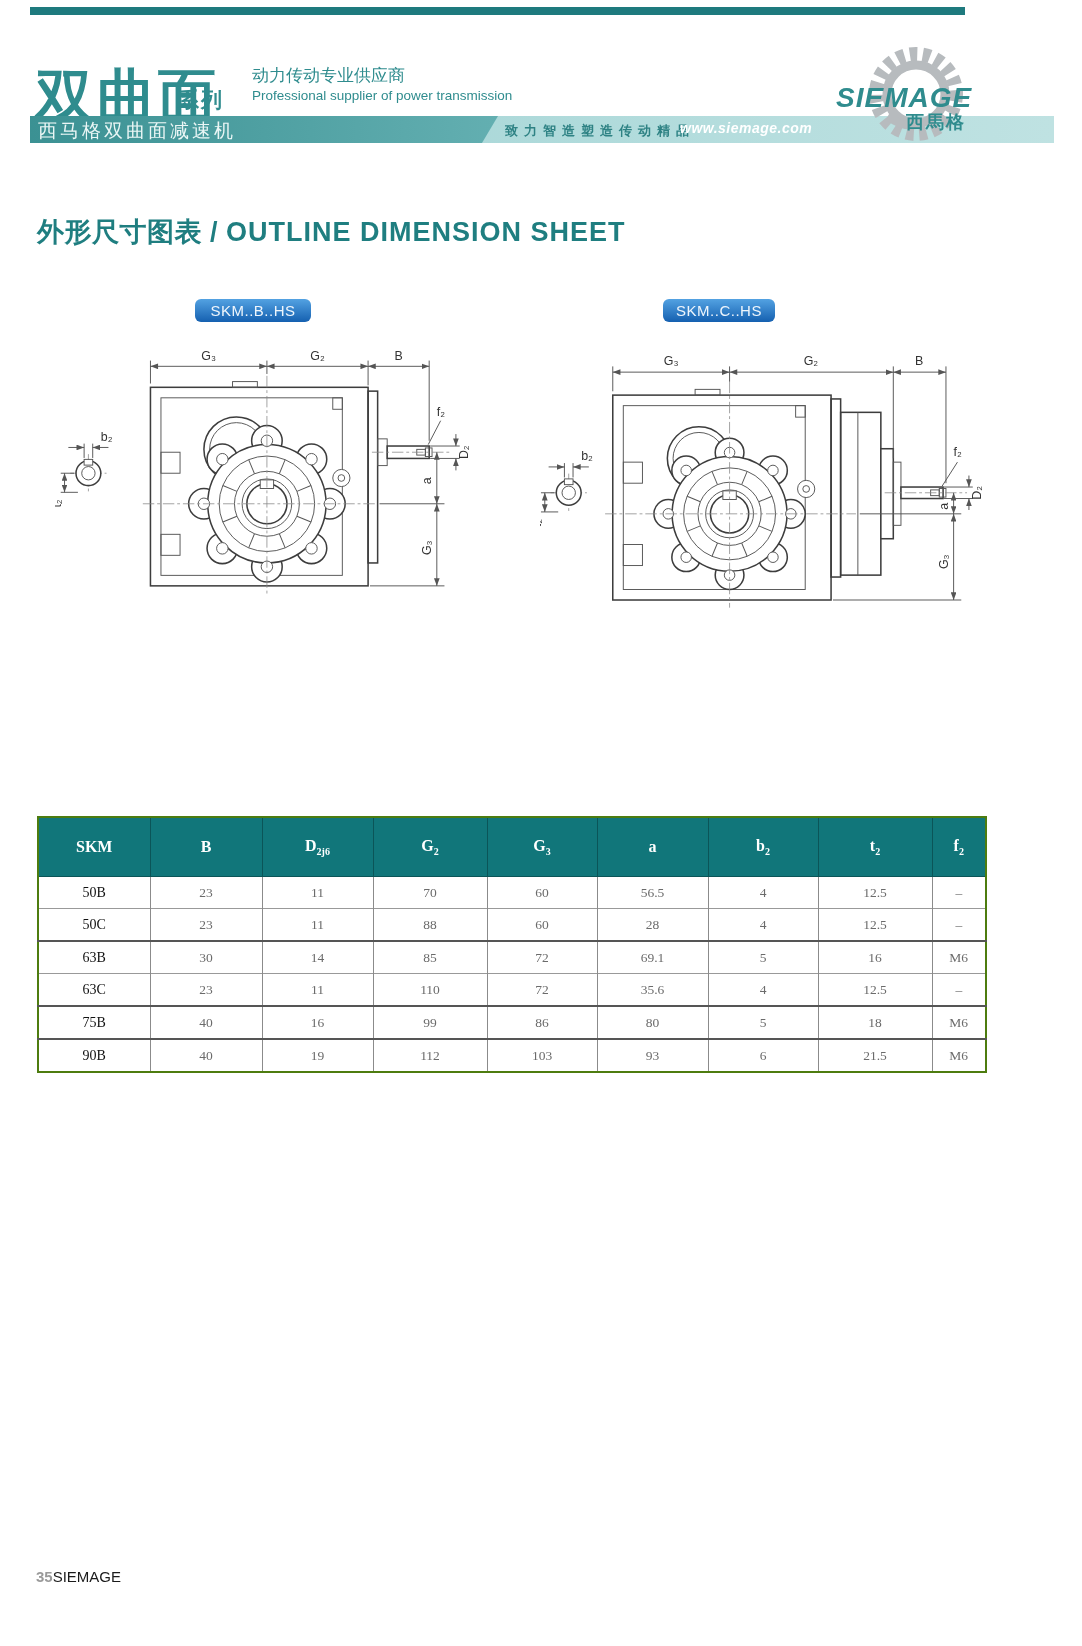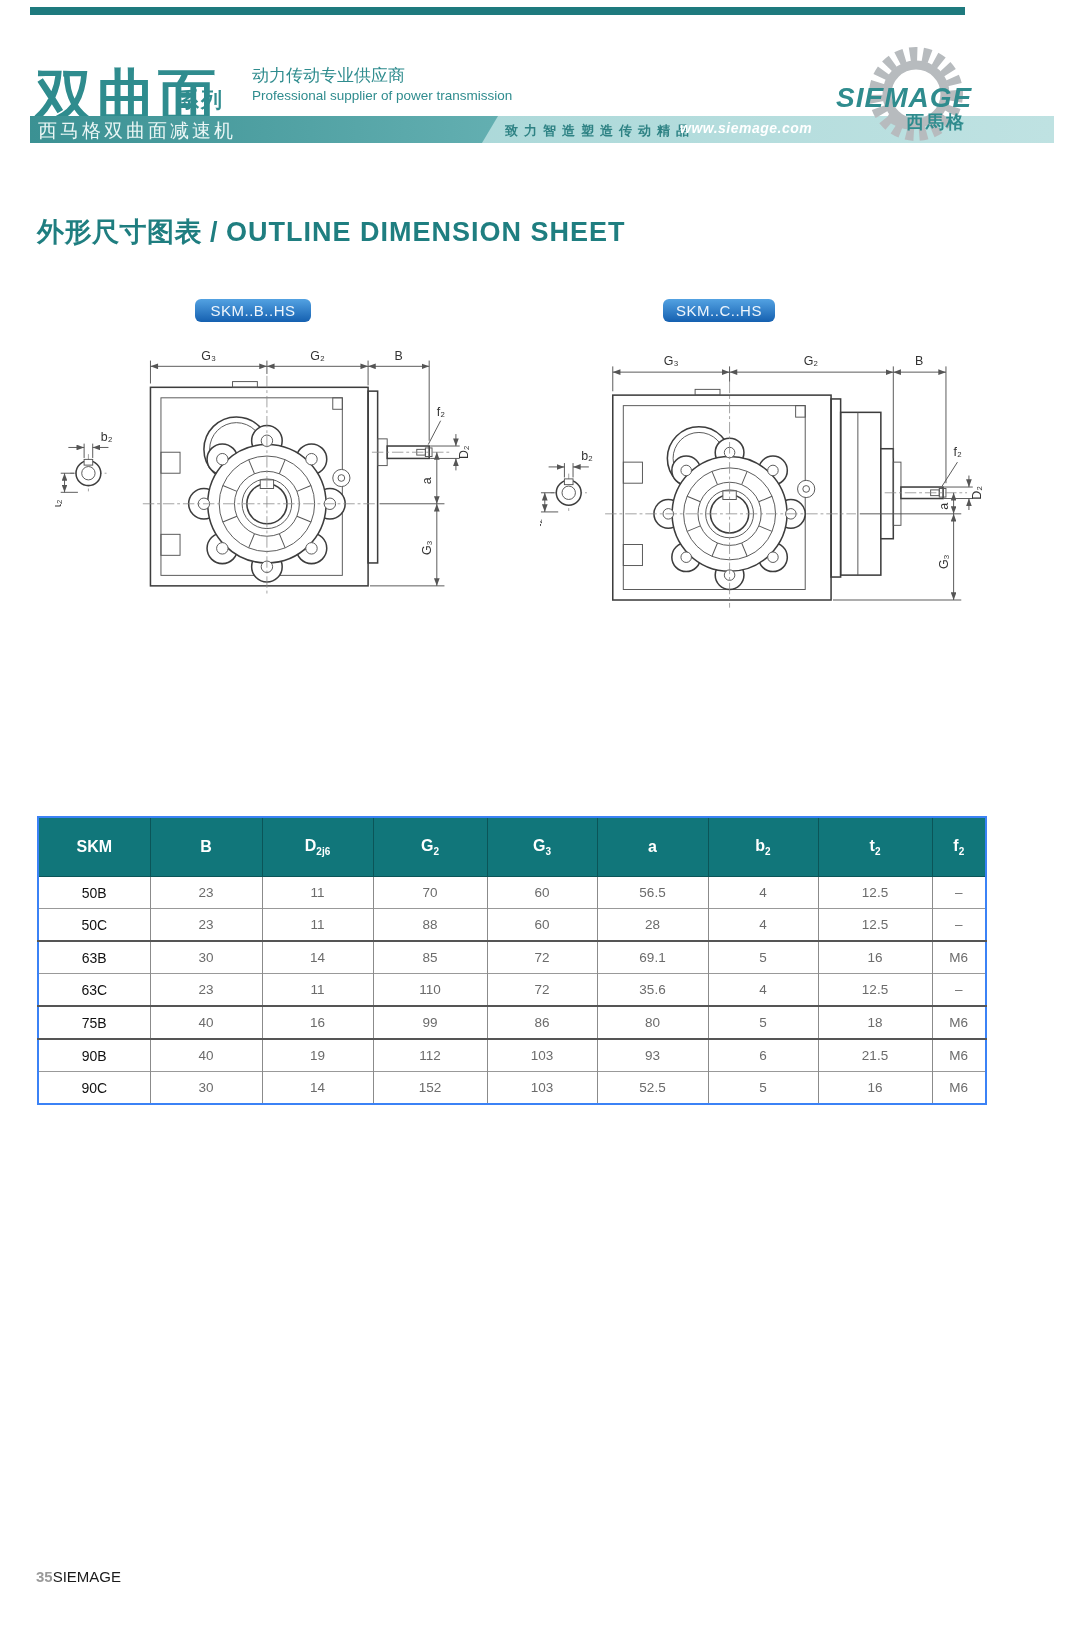--- a/index.html
+++ b/index.html
@@ -50,21 +50,21 @@
 
   
   .dim-table{position:absolute;left:37px;top:816px;border-collapse:collapse;table-layout:fixed;width:948px;}
   .dim-table th{background:#11767a;color:#ffffff;font-size:16px;font-weight:600;height:56px;
     border:1px solid #0b5558;text-align:center;}
   .dim-table th sub{font-size:10px;}
   .dim-table td{height:31px;text-align:center;font-size:13.5px;color:#6b6b6b;
     border-left:1px solid #8b8b8b;border-top:1px solid #999;background:#fff;padding:0;}
   .dim-table td.model{color:#111;font-size:14px;}
   .dim-table tr.group-start td{border-top:2px solid #555;}
-  .dim-table{border:2px solid #3b82f6;}
+  .dim-table{border:2px solid #4d7c0f;font-family:Liberation Serif, serif;}
 
   .footer{position:absolute;left:36px;top:1568px;font-size:15px;}
   .footer .pn{color:#9a9a9a;font-weight:700;}
   .footer .br{color:#1a1a1a;}
 </style>
 </head>
 <body>
 
 <div class="page">
 
@@ -399,31 +399,20 @@
           <td class="model">90B</td>
           <td>40</td>
           <td>19</td>
           <td>112</td>
           <td>103</td>
           <td>93</td>
           <td>6</td>
           <td>21.5</td>
           <td>M6</td>
         </tr>
-        <tr>
-          <td class="model">90C</td>
-          <td>30</td>
-          <td>14</td>
-          <td>152</td>
-          <td>103</td>
-          <td>52.5</td>
-          <td>5</td>
-          <td>16</td>
-          <td>M6</td>
-        </tr>
       </tbody>
   </table>
 
   <div class="footer">
     <span class="pn">35</span><span class="br">SIEMAGE</span>
   </div>
 
 </div>
 
 </body></html>

